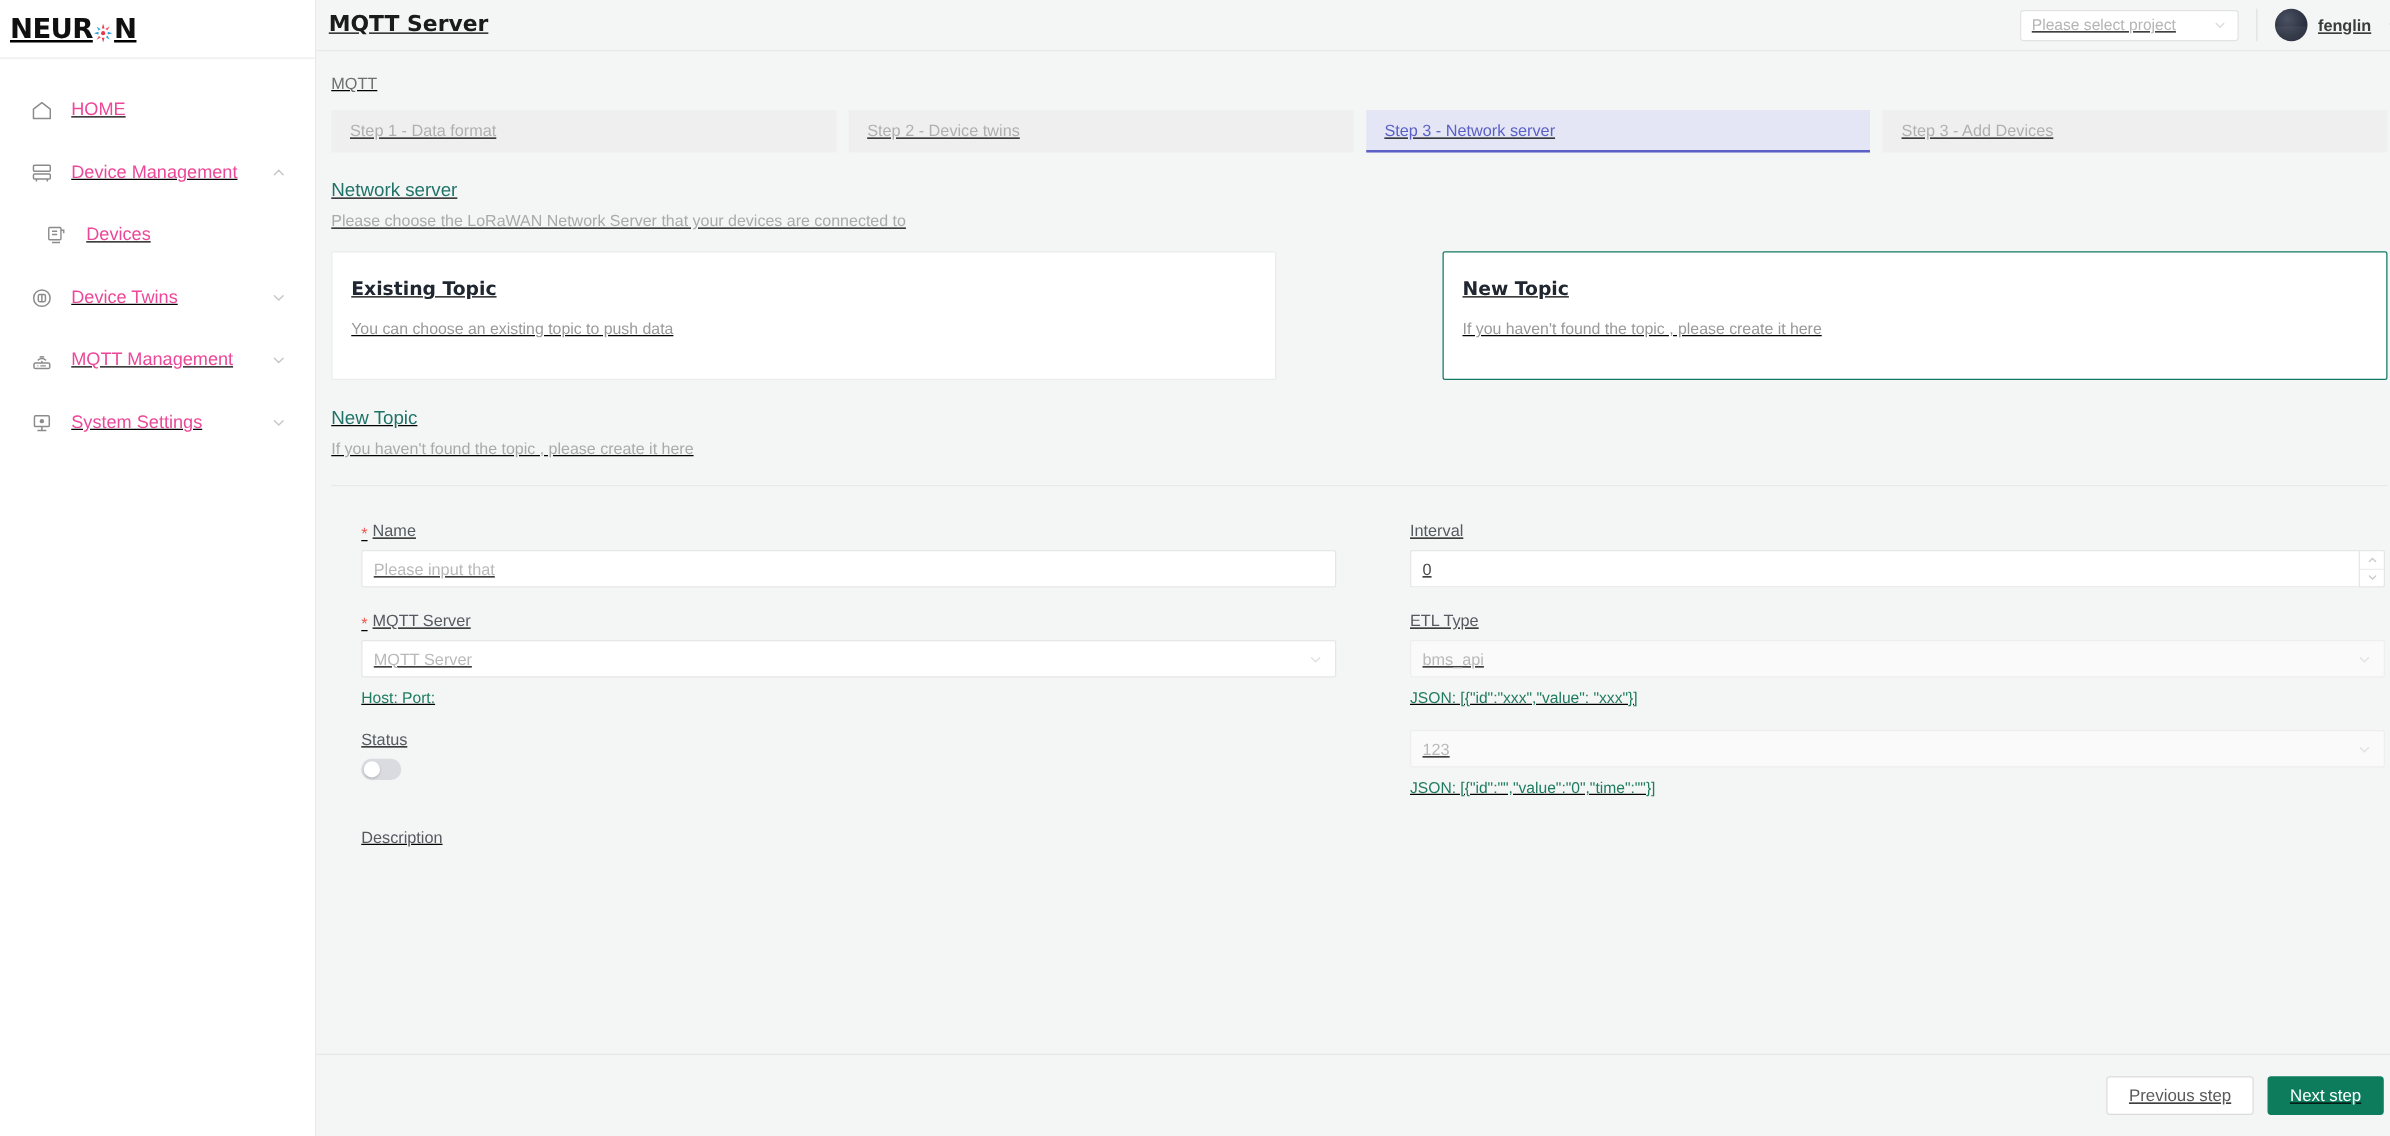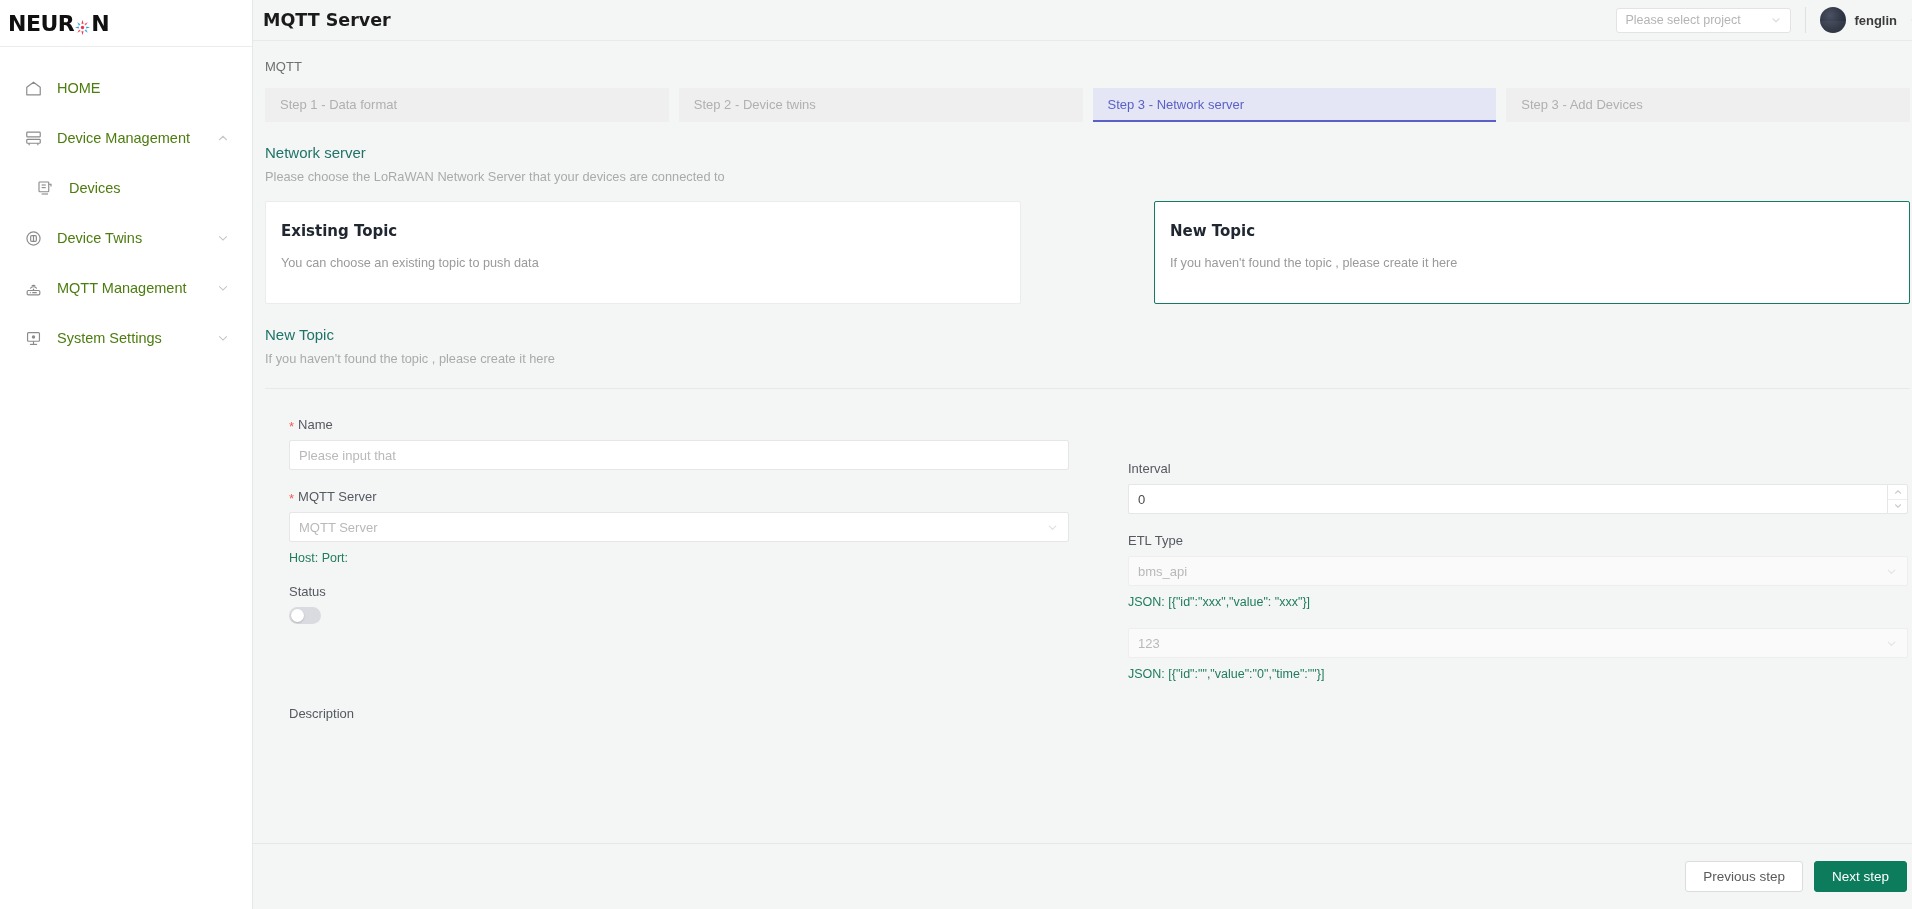--- a/index.html
+++ b/index.html
@@ -3,21 +3,21 @@
 <meta charset="utf-8">
 <style>
   * { box-sizing: border-box; margin: 0; padding: 0; }
   html, body {
     width: 1912px; height: 909px;
     font-family: "Liberation Sans", sans-serif;
     background: #f4f5f5;
     overflow: hidden;
   }
 
-  .app { display: flex; width: 1912px; height: 909px; }
+  .app { display: flex; width: 1912px; height: 909px; text-decoration: underline; }
 
   
   .sidebar {
     width: 253px; min-width: 253px; height: 909px;
     background: #ffffff;
     border-right: 1px solid #e8e8e8;
     display: flex; flex-direction: column;
   }
   .logo-wrap {
     height: 47px; display: flex; align-items: center;
@@ -30,21 +30,21 @@
     color: #101010; display: flex; align-items: center;
   }
   .logo-o {
     display: inline-block; width: 17px; height: 17px;
     margin: 0 0px; position: relative; top: 1px;
   }
   .nav { padding-top: 16px; }
   .nav-item {
     display: flex; align-items: center;
     height: 50px; padding: 0 22px 0 22px;
-    color: #4d7c0f; font-size: 14.5px;
+    color: #ec4899; font-size: 14.5px;
     cursor: pointer; position: relative; justify-content: flex-end;
   }
   .nav-item .ic { width: 22px; height: 22px; margin-right: 13px; flex: 0 0 22px;
                   display: flex; align-items: center; justify-content: center; }
   .nav-item .ic svg { display: block; }
   .nav-item.sub { padding-left: 34px; }
   .nav-item .label { flex: 1; white-space: nowrap; }
   .nav-item .chev { width: 14px; height: 14px; opacity: .55; }
 
   
@@ -117,21 +117,21 @@
   .card.selected { border: 1.5px solid #147a63; }
   .card-title { font-size: 15px; font-weight: 700; color: #202731;
                 font-family: "DejaVu Sans", sans-serif; }
   .card-desc { font-size: 12.7px; color: #9a9a9a; margin-top: 16px; }
 
   .rule { height: 1px; background: #e9e9e9; margin: 22px 0 0 0; }
 
   
   .form { display: flex; padding: 28px 0 0 24px; }
   .col { width: 782px; }
-  .col.right { margin-left: 57px; margin-top: 44px; }
+  .col.right { margin-left: 57px; }
   .field { margin-bottom: 19px; }
   .flabel { font-size: 13px; color: #555a60; margin-bottom: 8px; display: flex; align-items: center; }
   .req { color: #f15b50; margin-right: 4px; font-size: 13px; line-height: 1; position: relative; top: 2px; }
   .inp {
     width: 780px; height: 30px; background: #fff;
     border: 1px solid #e6e6e6; border-radius: 2px;
     display: flex; align-items: center; padding: 0 9px;
     font-size: 13px; color: #b9b9b9;
   }
   .sel {

